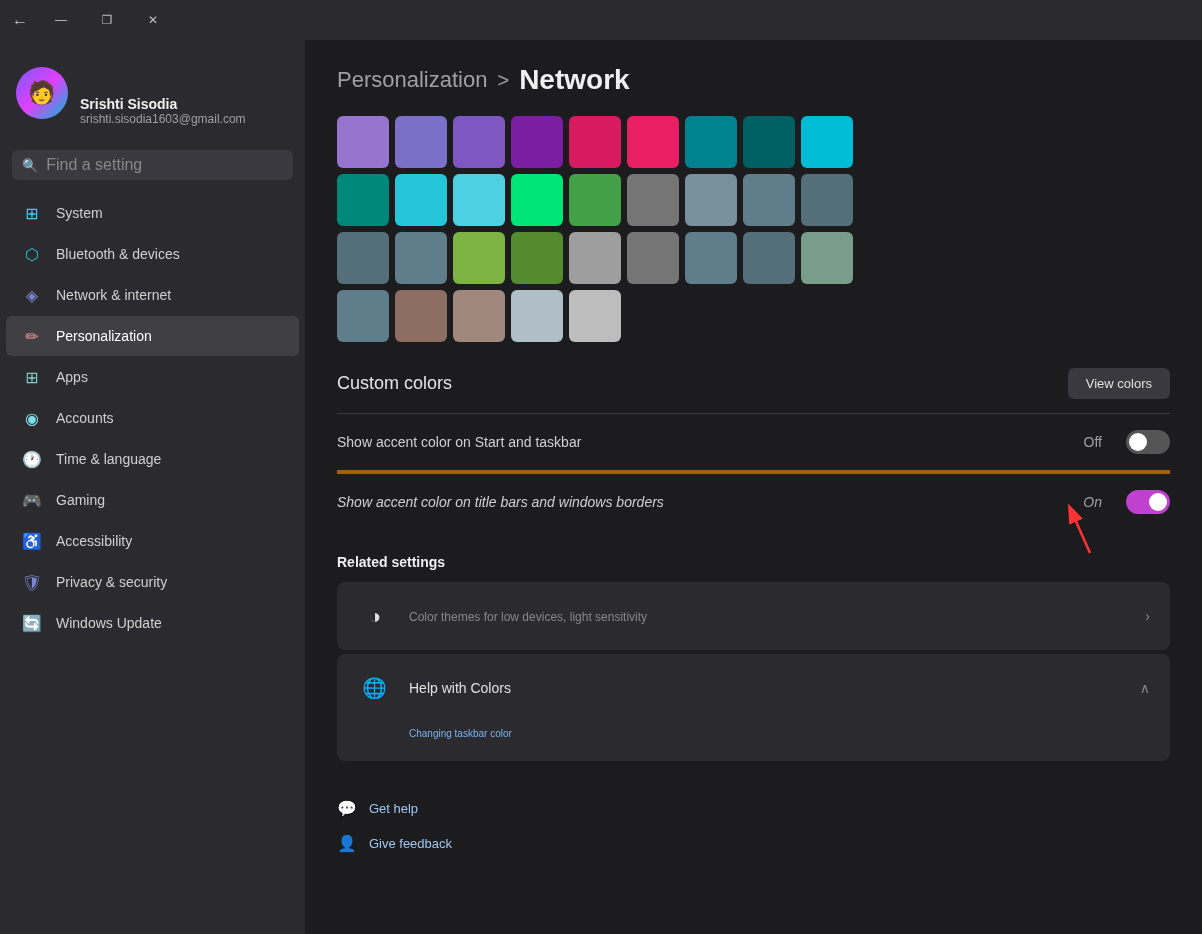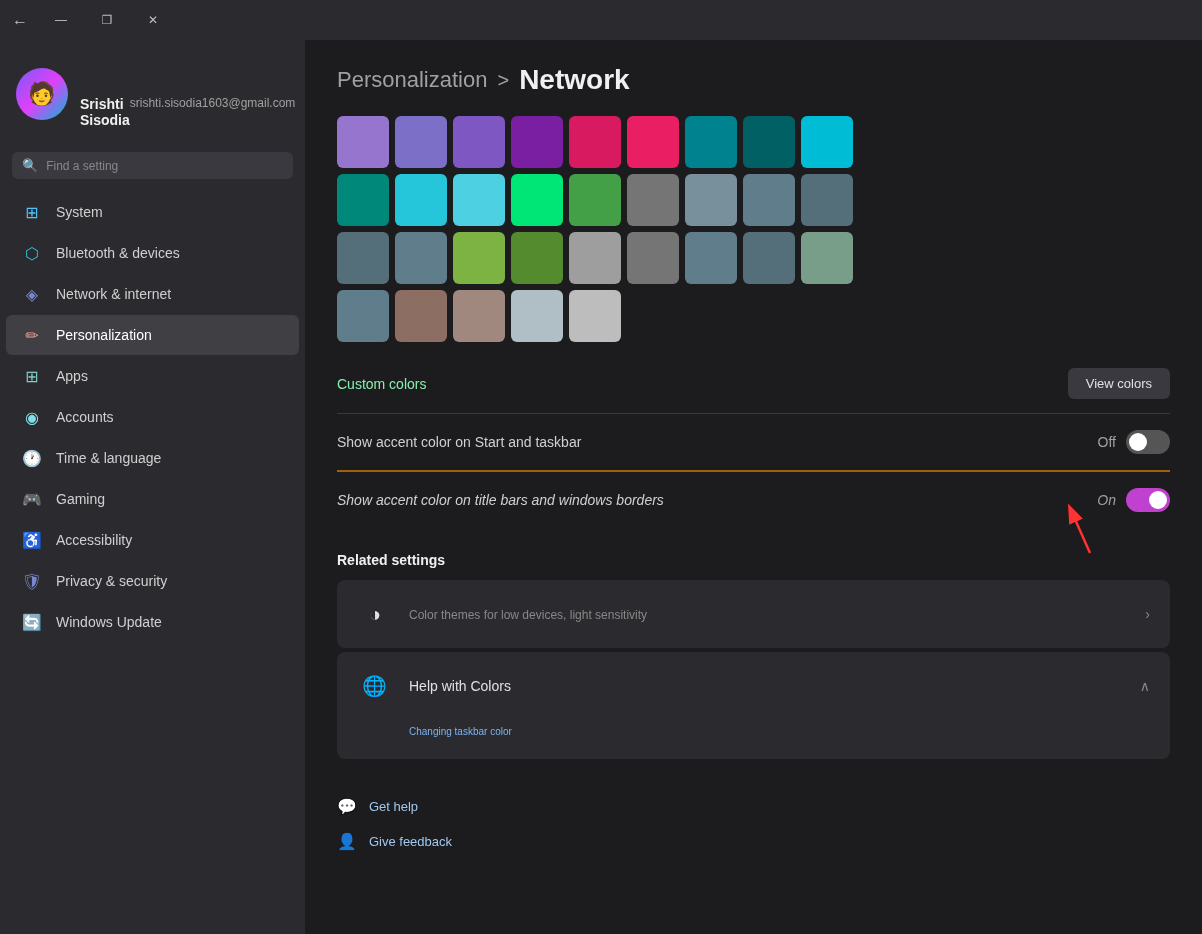--- a/index.html
+++ b/index.html
@@ -83,42 +83,42 @@
       height: 52px;
       border-radius: 50%;
       background: linear-gradient(135deg, #7a5af8, #e040fb, #00bcd4);
       flex-shrink: 0;
       overflow: hidden;
       display: flex;
       align-items: center;
       justify-content: center;
       font-size: 22px;
     }
-    .user-info { display: flex; flex-direction: row; margin-top: 36px; }
+    .user-info { display: flex; flex-direction: column; margin-top: 36px; }
     .user-name { font-size: 14px; font-weight: 600; color: #f0f0f0; }
     .user-email { font-size: 12px; color: #a0a0a0; }
 
     
     .search-container {
       padding: 8px 12px 12px 12px;
     }
     .search-box {
       display: flex;
       align-items: center;
       background: #3a3940;
       border-radius: 6px;
       padding: 6px 10px;
       gap: 8px;
     }
     .search-input {
       background: transparent;
       border: none;
       outline: none;
       color: #5eead4;
-      font-size: 12px;
+      font-size: 16px;
       flex: 1;
     }
     .search-input::placeholder { color: #888; }
     .search-icon { color: #a0a0a0; font-size: 13px; }
 
     
     .nav-item {
       display: flex;
       align-items: center;
       padding: 10px 16px;
@@ -200,33 +200,33 @@
       height: 52px;
       border-radius: 6px;
       cursor: pointer;
       flex-shrink: 0;
     }
     .settings-row {
       display: flex;
       align-items: center;
       justify-content: space-between;
       padding: 16px 0;
-      border-bottom: 2px solid #a16207;
+      border-bottom: 4px solid #a16207;
     }
     .settings-row:last-child { border-bottom: none; font-style: italic; }
     .settings-label { font-size: 14px; color: #d0d0d0; }
 
     .custom-colors-row {
       display: flex;
       align-items: center;
       justify-content: space-between;
       padding: 14px 0;
       border-bottom: 1px solid #3a3940;
     }
-    .custom-colors-label { font-size: 14px; color: #86efac; }
+    .custom-colors-label { font-size: 18px; color: #e5e5e5; }
 
     .view-colors-btn {
       background: #3a3940;
       border: none;
       border-radius: 6px;
       color: #e0e0e0;
       font-size: 13px;
       padding: 8px 18px;
       cursor: pointer;
       font-family: 'Segoe UI', sans-serif;
@@ -251,21 +251,21 @@
       position: absolute;
       top: 3px;
       transition: left 0.2s;
     }
     .toggle.off .toggle-knob { left: 3px; }
     .toggle.on .toggle-knob { left: 23px; }
 
     .toggle-row {
       display: flex;
       align-items: center;
-      gap: 10px;
+      gap: 24px;
     }
     .toggle-state-label { font-size: 14px; color: #a0a0a0; }
 
     
     .section-title {
       font-size: 14px;
       font-weight: 600;
       color: #f0f0f0;
       margin: 24px 0 12px 0;
     }

